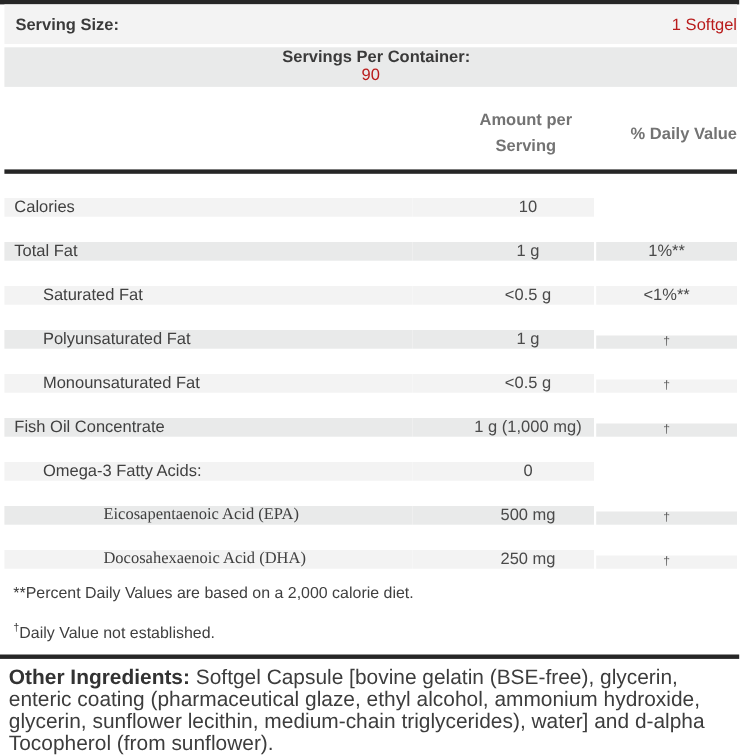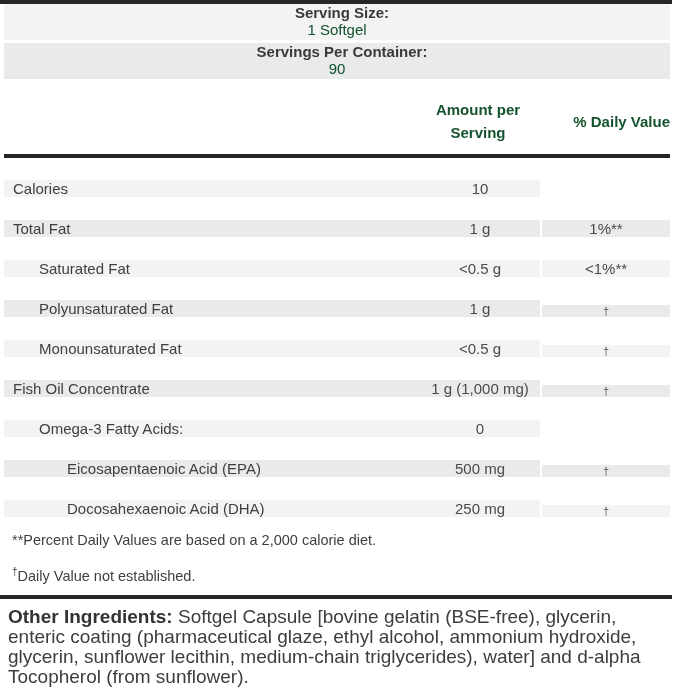--- a/index.html
+++ b/index.html
@@ -14,32 +14,32 @@
 
   .bar { height: 4px; width: 672px; background: #262626; }
 
   
   .srow {
     margin-left: 4px; width: 666px; height: 36px;
     display: flex; align-items: center;
     font-size: 15px;
   }
   .srow + .srow { margin-top: 3px; flex-direction: column; }
-  .srow.light { background: #f3f3f3; flex-direction: column; }
+  .srow.light { background: #f3f3f3; }
   .srow.dark  { background: #e9eaea; }
   .slabel { flex: 1 1 auto; padding-left: 10px; font-weight: bold; color: #3a3a3a; }
-  .svalue { flex: 0 0 190px; text-align: center; color: #14532d; }
+  .svalue { flex: 0 0 190px; text-align: right; color: #b91c1c; }
 
   
   .thead {
     margin-left: 4px; width: 666px; height: 79px;
     display: flex; align-items: center;
     border-bottom: 4px solid #262626;
     padding-top: 10px;
-    font-weight: bold; color: #14532d; font-size: 15px;
+    font-weight: bold; color: #737373; font-size: 15px;
   }
   .th-spacer { flex: 1 1 auto; }
   .th-amount {
     flex: 0 0 165px; padding-left: 45px;
     text-align: center; line-height: 1.5;
   }
   .th-dv { flex: 0 0 132px; text-align: right; }
 
   
   .trows { margin-left: 4px; width: 666px; margin-top: 1px; }
@@ -48,21 +48,21 @@
   .trow:nth-child(odd) .cell { background: #f3f3f3; }
   .trow:nth-child(even) .cell { background: #e9eaea; }
   .cell { display: flex; align-items: center; font-size: 15px; color: #404040; }
   .cell.name { flex: 1 1 auto; }
   .cell.amount { flex: 0 0 165px; padding-left: 45px; justify-content: center; color: #4a4a4a; }
   .vdiv { flex: 0 0 2px; background: #ffffff; }
   .cell.dv { flex: 0 0 128px; justify-content: center; color: #4a4a4a; }
   .cell.dv.sup-mark { font-size: 11px; color: #5a5a5a; }
   .ind0 { padding-left: 9px; }
   .ind1 { padding-left: 35px; }
-  .ind2 { padding-left: 63px; }
+  .ind2 { padding-left: 90px; font-family: Liberation Serif, serif; }
 
   
   .footnote {
     padding-left: 12px; font-size: 14.5px; color: #3f3f3f;
   }
   .footnote1 { margin-top: 15px; }
   .footnote2 { margin-top: 18px; }
   .footnote sup { font-size: 10px; vertical-align: super; }
 
   .rule2 { margin-top: 11px; height: 4px; width: 672px; background: #262626; }

